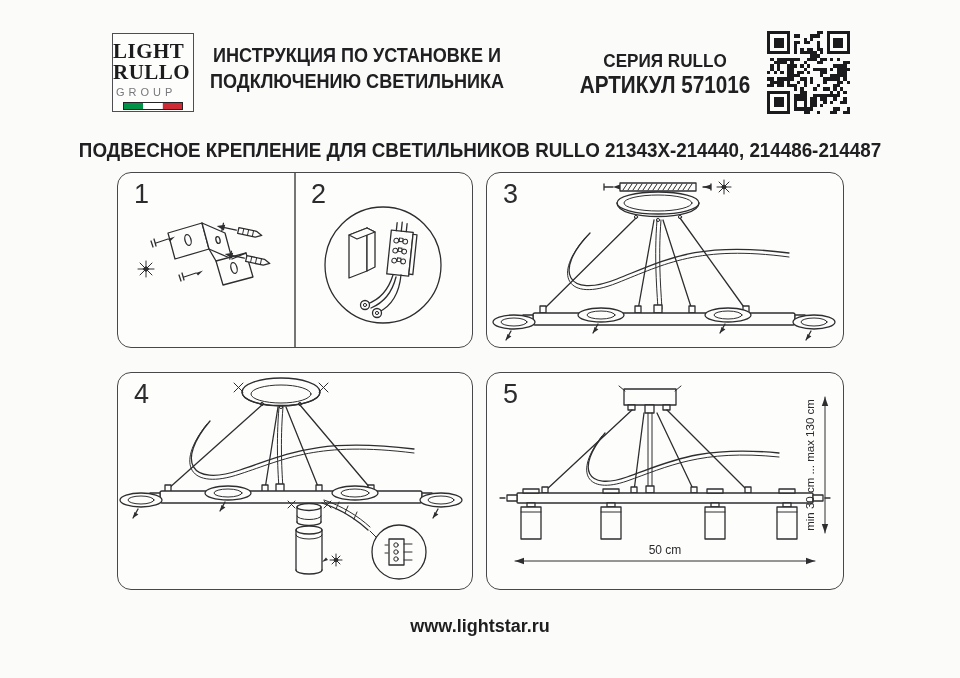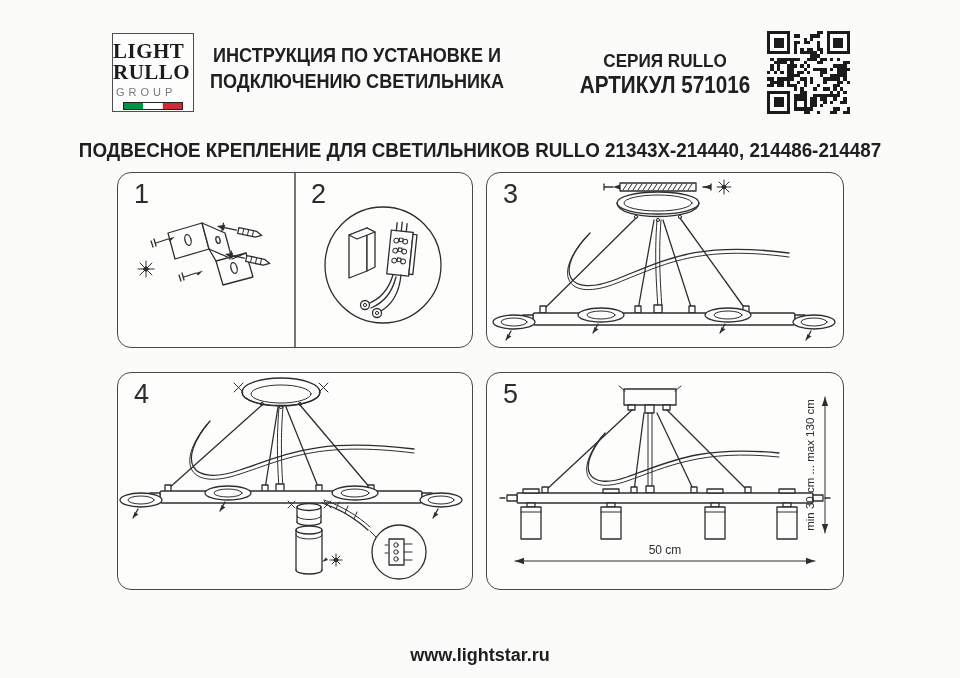--- a/index.html
+++ b/index.html
@@ -23,21 +23,21 @@
   #panel4 {left:117px;top:372px;width:354px;height:216px;}
   #panel5 {left:486px;top:372px;width:356px;height:216px;}
   .panel-num{position:absolute;top:6px;font-size:27px;font-weight:400;color:#2c2c2e;}
   .art{position:absolute;left:0;top:0;}
   .ln{fill:none;stroke:#2e2e30;stroke-width:1.3;stroke-linecap:round;stroke-linejoin:round;}
   .th{fill:none;stroke:#2e2e30;stroke-width:1;stroke-linecap:round;}
   .wh{fill:#fdfdfc;stroke:#2e2e30;stroke-width:1.3;stroke-linejoin:round;}
   .fl{fill:#2e2e30;stroke:none;}
   svg text{font-family:"Liberation Sans",sans-serif;fill:#2b2b2d;}
   
-  .footer{left:0;top:616px;width:960px;text-align:center;font-weight:700;font-size:18px;color:#1e1e20;margin-top:29px;}
+  .footer{left:0;top:616px;width:960px;text-align:center;font-weight:700;font-size:18px;color:#1e1e20;}
 </style>
 </head>
 <body>
 
 <div class="abs logo-box">
   <div class="logo-word">LIGHT</div>
   <div class="logo-word">RULLO</div>
   <div class="logo-group">GROUP</div>
   <svg class="flag" width="60" height="8" viewBox="0 0 60 8">
     <rect x="0.5" y="0.5" width="19.7" height="7" fill="#009246"></rect>

